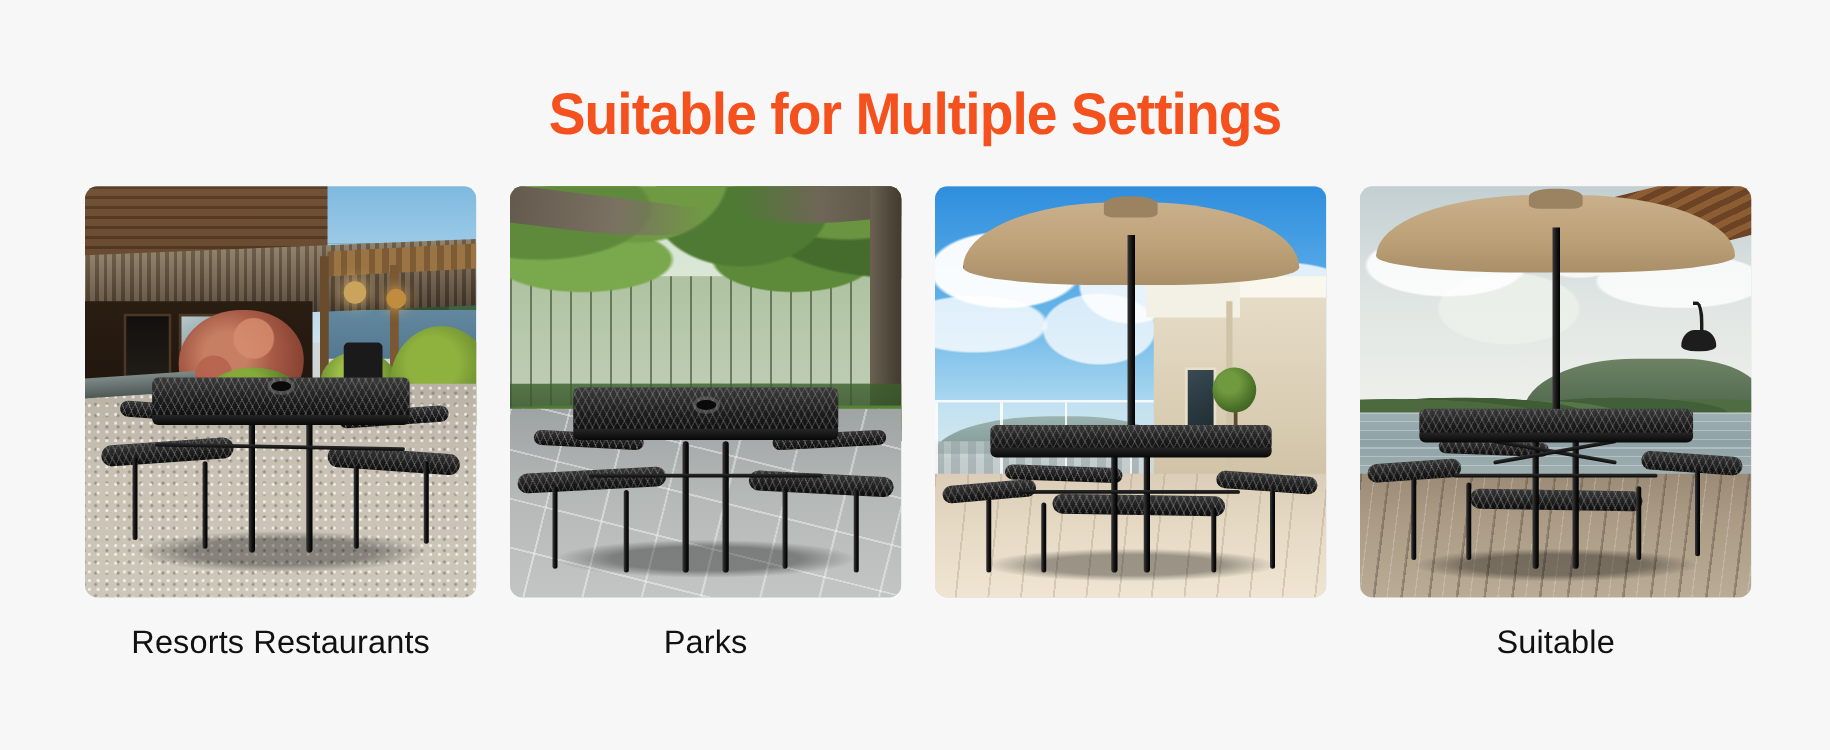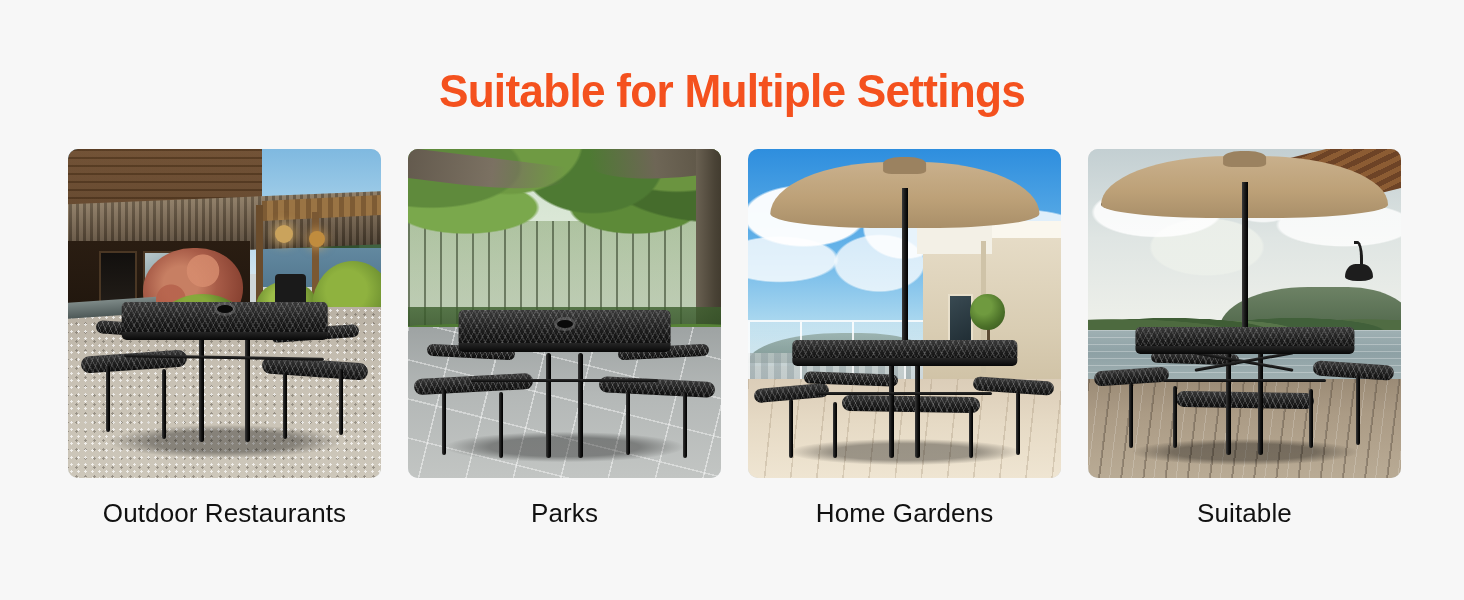--- a/index.html
+++ b/index.html
@@ -415,21 +415,21 @@
           <div class="leg" style="right:12%;top:67%;width:4px;height:20%;"></div>
           <div class="leg" style="right:30%;top:68%;width:4px;height:20%;"></div>
           <div class="leg" style="left:42%;top:56%;width:5px;height:33%;"></div>
           <div class="leg" style="right:42%;top:56%;width:5px;height:33%;"></div>
           <div class="rail2" style="left:18%;top:63%;width:64%;height:3px;transform:rotate(1deg);"></div>
           <div class="tbl-top" style="top:46.5%;width:66%;height:10%;"></div>
           <div class="tbl-edge" style="top:55.5%;width:66%;height:2.6%;"></div>
           <div class="hole" style="top:47.5%;"></div>
         </div>
       </div>
-      <div class="caption">Outdoor Restaurants</div>
+      <div class="caption">Resorts Restaurants</div>
     </div>
 
     <div class="card">
       <div class="photo">
         <div class="layer s2-sky"></div>
         <div class="layer s2-midtrees"></div>
         <div class="layer s2-canopy"></div>
         <div class="layer s2-branch-a"></div>
         <div class="layer s2-branch-b"></div>
         <div class="layer s2-trunk-r"></div>
@@ -489,21 +489,20 @@
           <div class="leg" style="left:27%;top:77%;width:4px;height:17%;"></div>
           <div class="leg" style="right:13%;top:74%;width:4px;height:19%;"></div>
           <div class="leg" style="right:28%;top:78%;width:4px;height:16%;"></div>
           <div class="leg" style="left:45%;top:64%;width:5px;height:30%;"></div>
           <div class="leg" style="right:45%;top:64%;width:5px;height:30%;"></div>
           <div class="rail2" style="left:22%;top:74%;width:56%;height:3px;"></div>
           <div class="tbl-top" style="top:58%;width:72%;height:6.5%;"></div>
           <div class="tbl-edge" style="top:63.5%;width:72%;height:2.4%;"></div>
         </div>
       </div>
-      <div class="caption">Home Gardens</div>
     </div>
 
     <div class="card">
       <div class="photo">
         <div class="layer s4-sky"></div>
         <div class="layer s4-clouds"></div>
         <div class="layer s4-hill-r"></div>
         <div class="layer s4-treeline"></div>
         <div class="layer s4-water"></div>
         <div class="layer s4-deck"></div>

